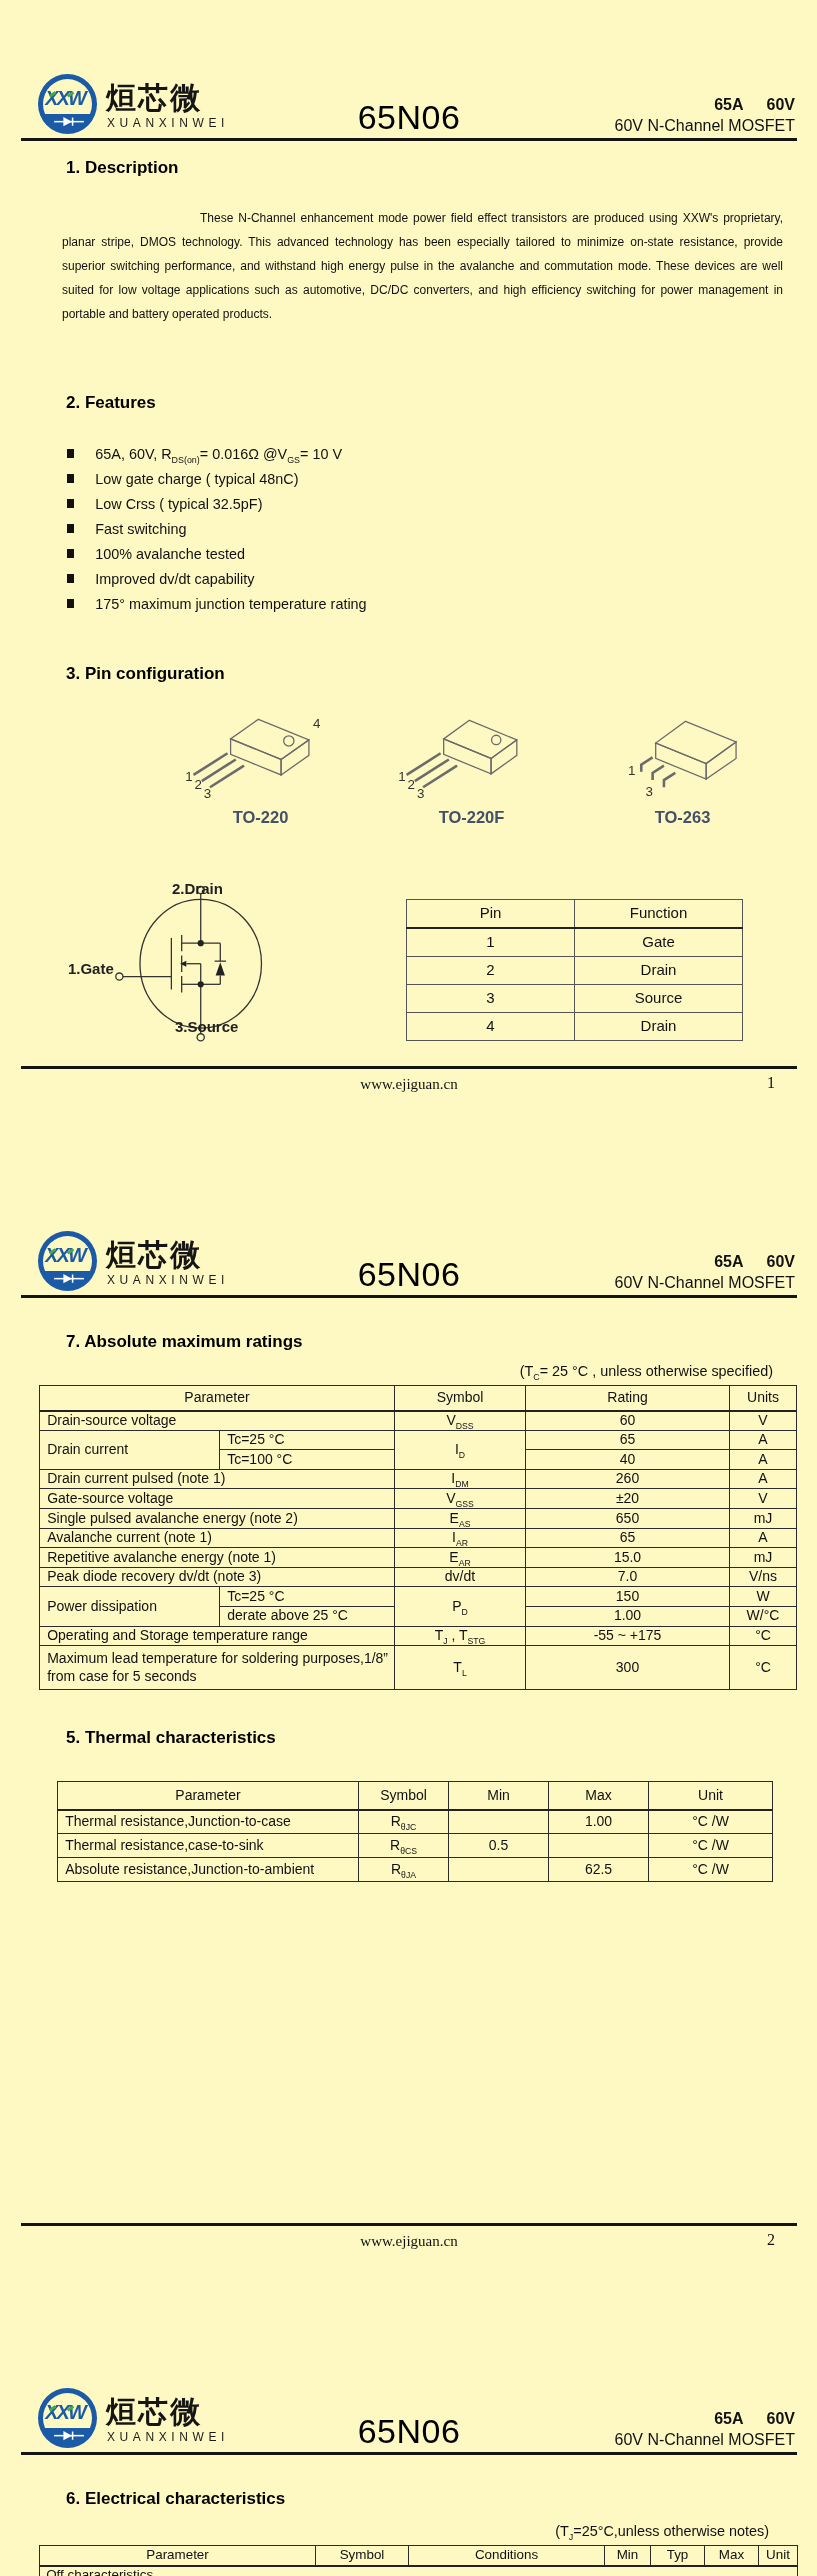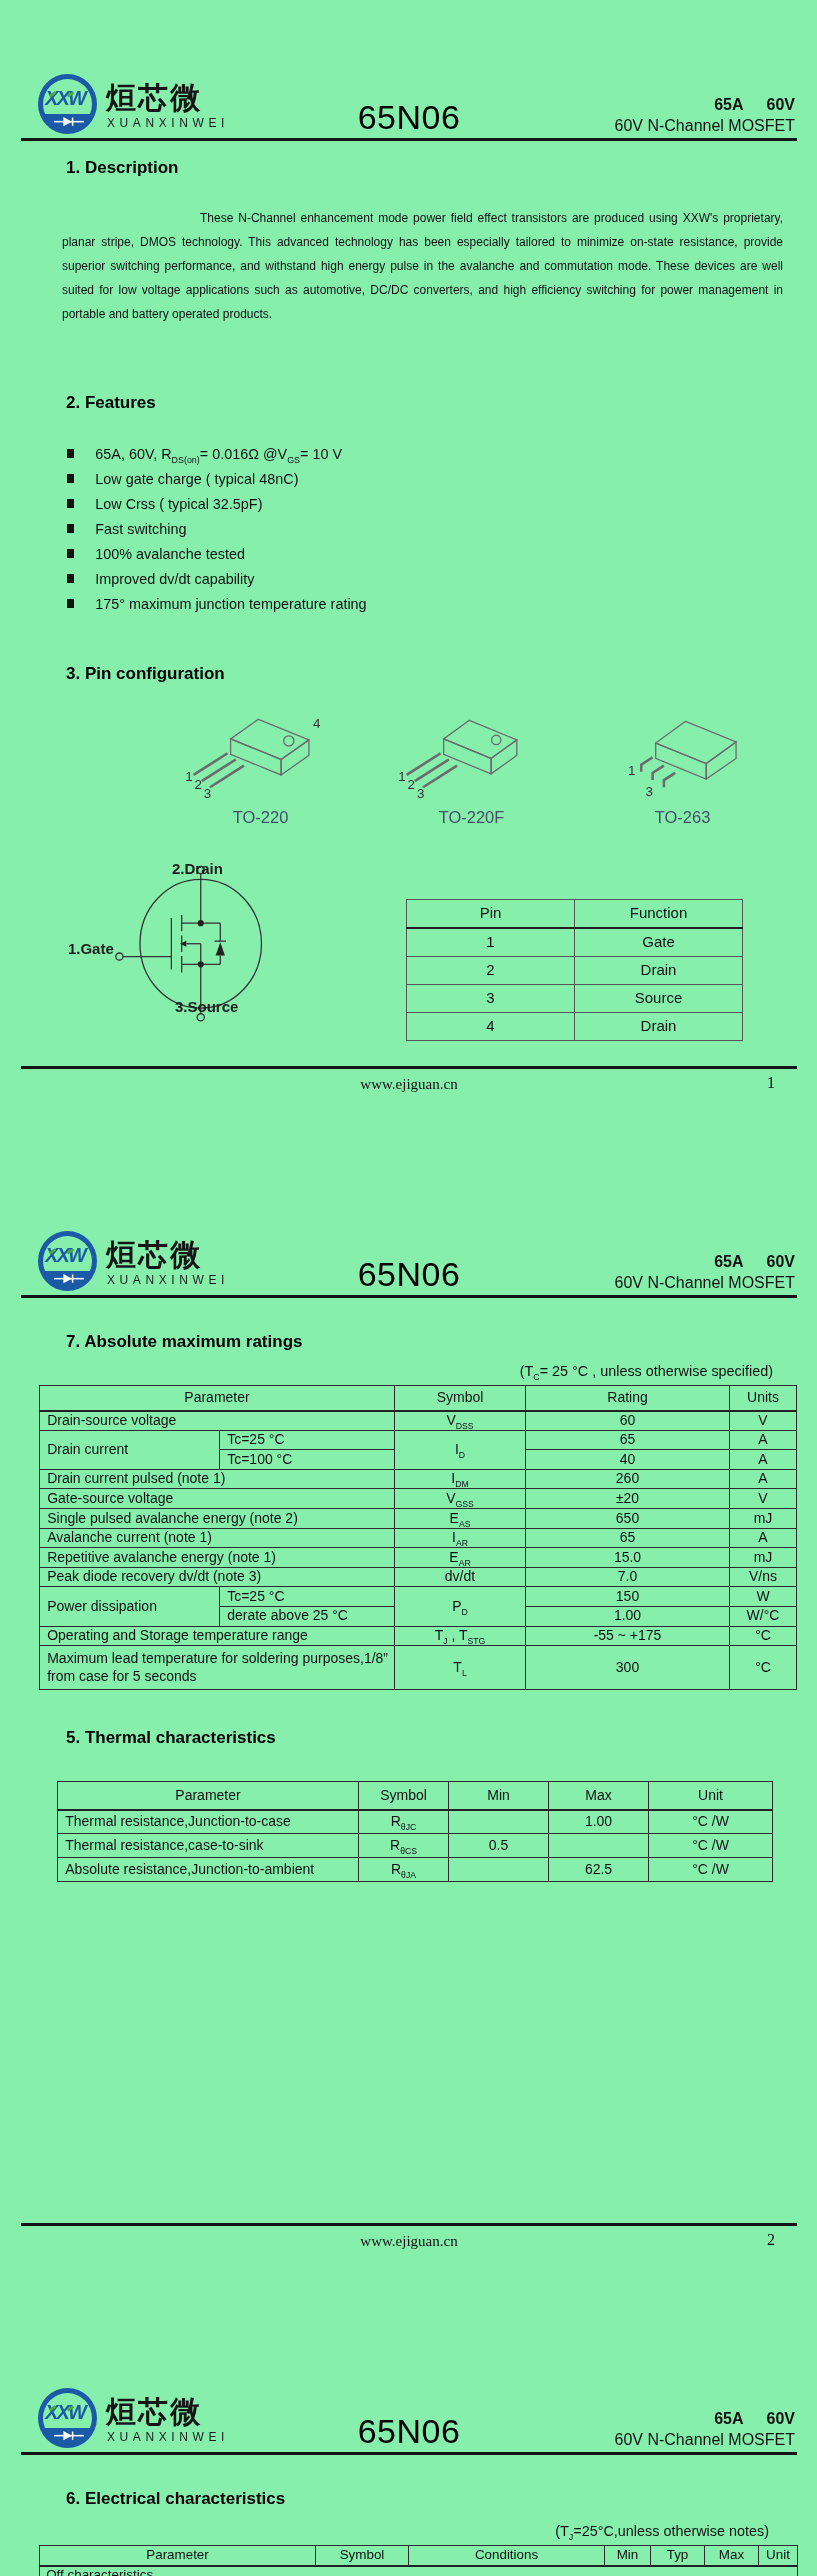--- a/index.html
+++ b/index.html
@@ -1,17 +1,17 @@
 <!DOCTYPE html>
 <html style="font-size:8.2px"><head>
 <meta charset="utf-8">
 <style>
   html,body{margin:0;padding:0;background:#ffffff;}
   body{width:818px;font-family:"Liberation Sans",sans-serif;color:#111;}
-  .page{position:relative;width:818px;height:1157px;background:#86efac;overflow:hidden;}
+  .page{position:relative;width:818px;height:1157px;background:#fef9c3;overflow:hidden;}
   sub{font-size:0.62em;line-height:0;}
   
   .hdr-rule{position:absolute;left:20.6px;right:20.6px;top:138px;height:2.6px;background:#141414;}
   .logo{position:absolute;left:38px;top:74px;width:62px;height:63px;}
   .logo-ring{position:absolute;left:0;top:0;width:49px;height:50px;border:5.7px solid #1a5aa6;border-radius:50%;}
   .logo-mark{position:absolute;left:7.2px;top:13.4px;width:47px;font-weight:bold;font-size:19.6px;color:#1a5aa6;letter-spacing:-1.5px;font-style:italic;}
   .ga{position:absolute;width:6.7px;height:2.6px;background:#49a942;transform:rotate(-35deg);}
   .logo-bar{position:absolute;left:7.2px;top:40px;width:47px;height:15.5px;background:#1a5aa6;border-radius:0 0 20.6px 20.6px;display:flex;align-items:center;justify-content:center;}
   .brand-cn{position:absolute;left:106px;top:78px;font-size:30px;font-weight:bold;color:#151515;font-family:"DejaVu Sans","Liberation Sans",sans-serif;letter-spacing:2.1px;}
   .brand-en{position:absolute;left:107px;top:116px;font-size:12px;letter-spacing:4.6px;color:#1c1c1c;}
@@ -27,24 +27,24 @@
   
   .sec-title{position:absolute;left:66px;font-size:17px;font-weight:bold;color:#000;}
   .desc{position:absolute;left:62px;top:206px;width:721px;font-size:12px;line-height:24px;text-align:justify;text-indent:138px;}
   .features{position:absolute;left:67px;top:441px;}
   .feat{display:flex;align-items:center;height:25px;font-size:14.4px;}
   .feat .bullet{width:6.7px;height:9.8px;background:#111;margin-right:21.6px;flex:0 0 auto;}
   
   .pkg-row{position:absolute;left:155px;top:714px;width:634px;display:flex;}
   .pkg{width:211px;text-align:center;}
   .pkg svg{display:block;margin:0 auto;}
-  .pkg-label{font-size:16.5px;font-weight:normal;color:#42506a;margin-top:1px;}
+  .pkg-label{font-size:16.5px;font-weight:bold;color:#42506a;margin-top:1px;}
   .pkg text{font-size:26px;fill:#333;font-family:"Liberation Sans",sans-serif;}
   
-  .sym-fig{position:absolute;left:72px;top:838px;width:242px;height:196px;}
+  .sym-fig{position:absolute;left:72px;top:858px;width:242px;height:196px;}
   .sym-label{position:absolute;font-size:15px;font-weight:bold;color:#1f1f1f;}
   
   table{border-collapse:collapse;table-layout:fixed;}
   td,th{border:1px solid #2b2b2b;text-align:center;padding:0 3.1px;font-weight:400;line-height:1.25;overflow:hidden;}
   .pl{text-align:left;padding-left:7.2px;}
   tr.hd th{border-bottom:2.1px solid #222;}
   
   .pin-table{position:absolute;left:406px;top:899px;width:336px;border:1.5px solid #444;}
   .pin-table td,.pin-table th{font-size:15px;height:27px;border:1px solid #555;}
   

